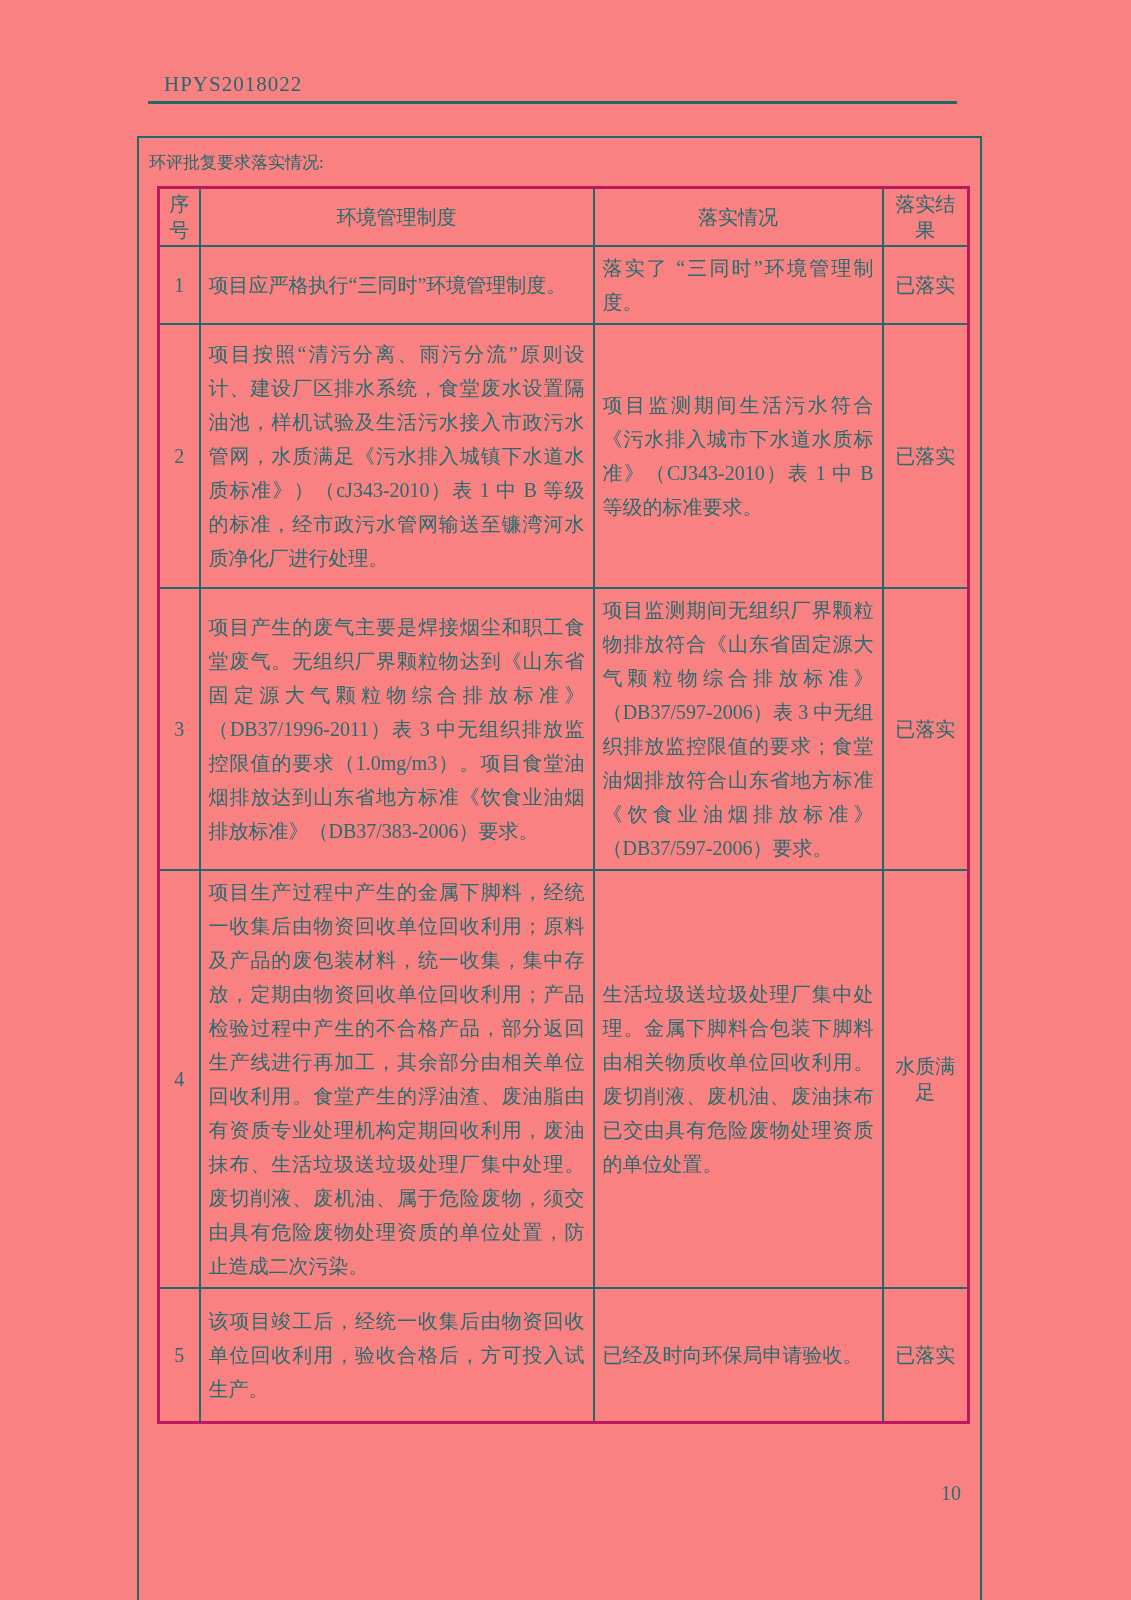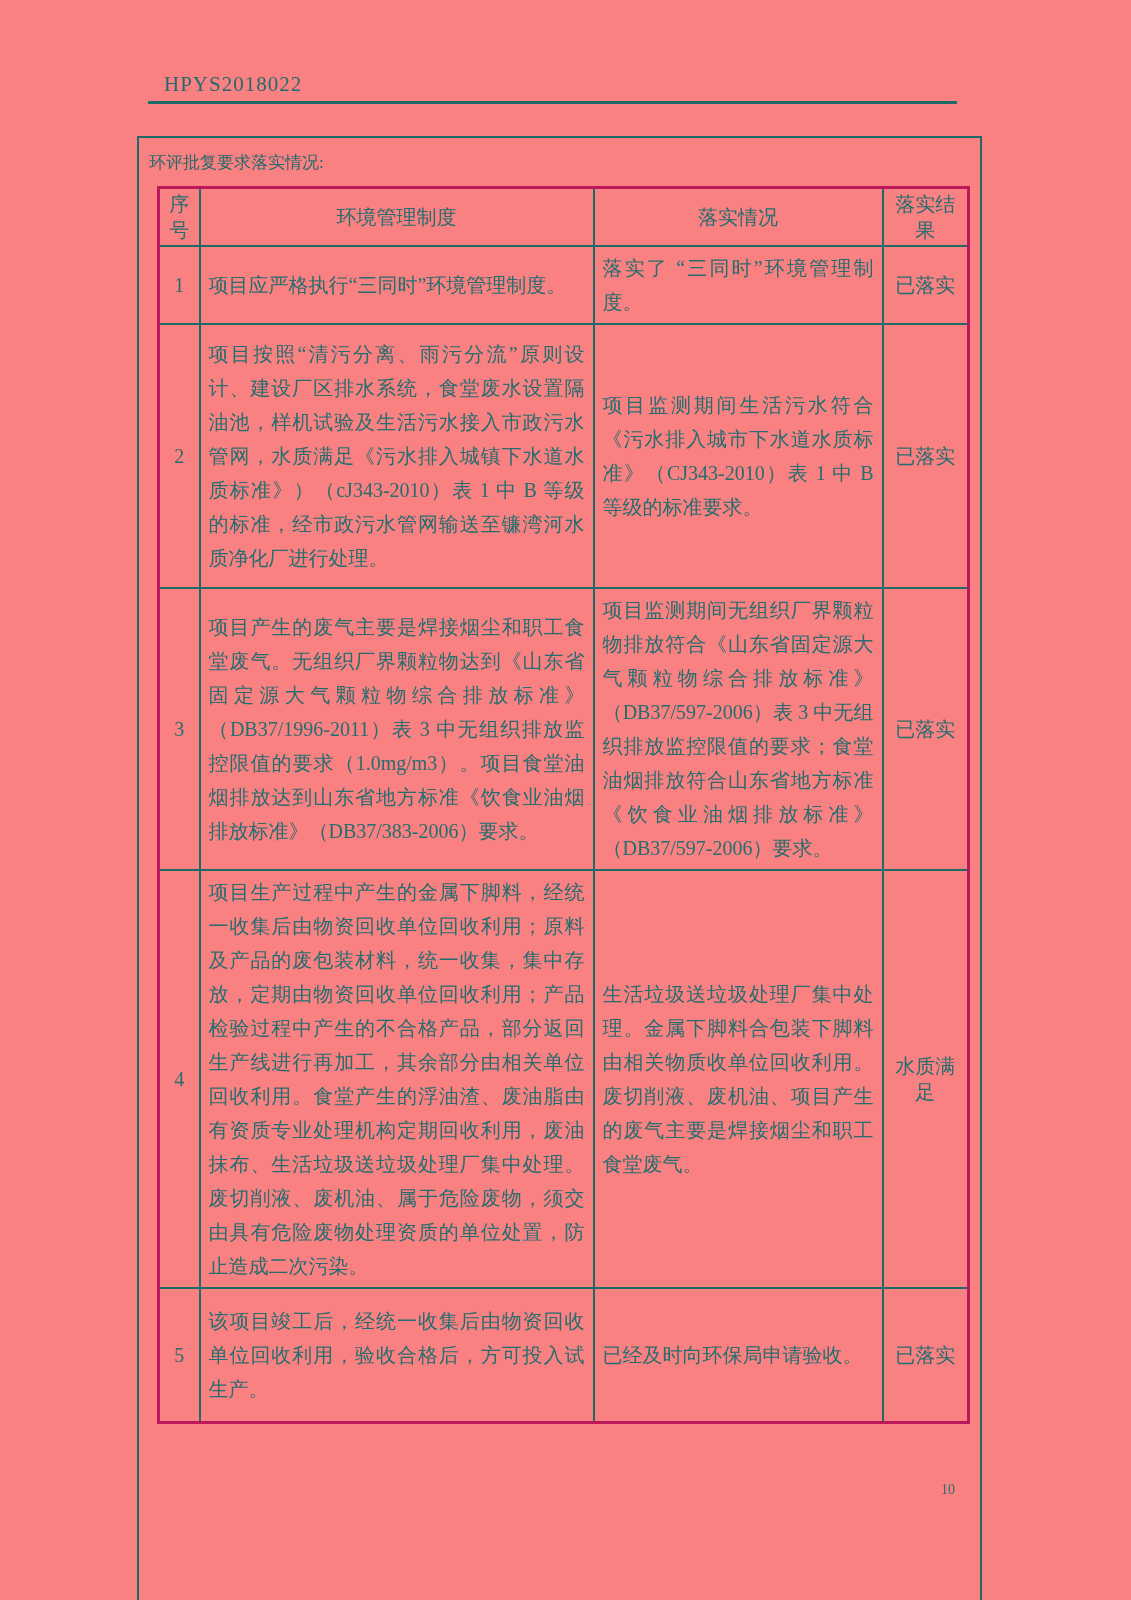--- a/index.html
+++ b/index.html
@@ -54,21 +54,21 @@
   tr.r4{height:355px;}
   tr.r5{height:134px;}
   .cell-center{text-align:center;padding:2px 3px;line-height:26px;}
   .cell-text{
     text-align:justify;
     padding:4px 8px;
     line-height:34px;
   }
   .page-number{
     position:absolute;left:941px;top:1482px;
-    font-size:14px;color:#2a6e72;
+    font-size:20px;color:#2a6e72;
   }
 </style>
 </head>
 <body>
 
 <div class="page">
 
   <div class="doc-number">HPYS2018022</div>
   <div class="header-rule"></div>
 
@@ -104,21 +104,21 @@
     </tr>
     <tr class="r3">
       <td class="cell-center">3</td>
       <td class="cell-text">项目产生的废气主要是焊接烟尘和职工食堂废气。无组织厂界颗粒物达到《山东省固定源大气颗粒物综合排放标准》（DB37/1996-2011）表 3 中无组织排放监控限值的要求（1.0mg/m3）。项目食堂油烟排放达到山东省地方标准《饮食业油烟排放标准》（DB37/383-2006）要求。</td>
       <td class="cell-text">项目监测期间无组织厂界颗粒物排放符合《山东省固定源大气颗粒物综合排放标准》（DB37/597-2006）表 3 中无组织排放监控限值的要求；食堂油烟排放符合山东省地方标准《饮食业油烟排放标准》（DB37/597-2006）要求。</td>
       <td class="cell-center">已落实</td>
     </tr>
     <tr class="r4">
       <td class="cell-center">4</td>
       <td class="cell-text">项目生产过程中产生的金属下脚料，经统一收集后由物资回收单位回收利用；原料及产品的废包装材料，统一收集，集中存放，定期由物资回收单位回收利用；产品检验过程中产生的不合格产品，部分返回生产线进行再加工，其余部分由相关单位回收利用。食堂产生的浮油渣、废油脂由有资质专业处理机构定期回收利用，废油抹布、生活垃圾送垃圾处理厂集中处理。废切削液、废机油、属于危险废物，须交由具有危险废物处理资质的单位处置，防止造成二次污染。</td>
-      <td class="cell-text">生活垃圾送垃圾处理厂集中处理。金属下脚料合包装下脚料由相关物质收单位回收利用。废切削液、废机油、项目产生的废气主要是焊接烟尘和职工食堂废气。</td>
+      <td class="cell-text">生活垃圾送垃圾处理厂集中处理。金属下脚料合包装下脚料由相关物质收单位回收利用。废切削液、废机油、废油抹布已交由具有危险废物处理资质的单位处置。</td>
       <td class="cell-center">水质满足</td>
     </tr>
     <tr class="r5">
       <td class="cell-center">5</td>
       <td class="cell-text">该项目竣工后，经统一收集后由物资回收单位回收利用，验收合格后，方可投入试生产。</td>
       <td class="cell-text">已经及时向环保局申请验收。</td>
       <td class="cell-center">已落实</td>
     </tr>
   </tbody>
     </table>

